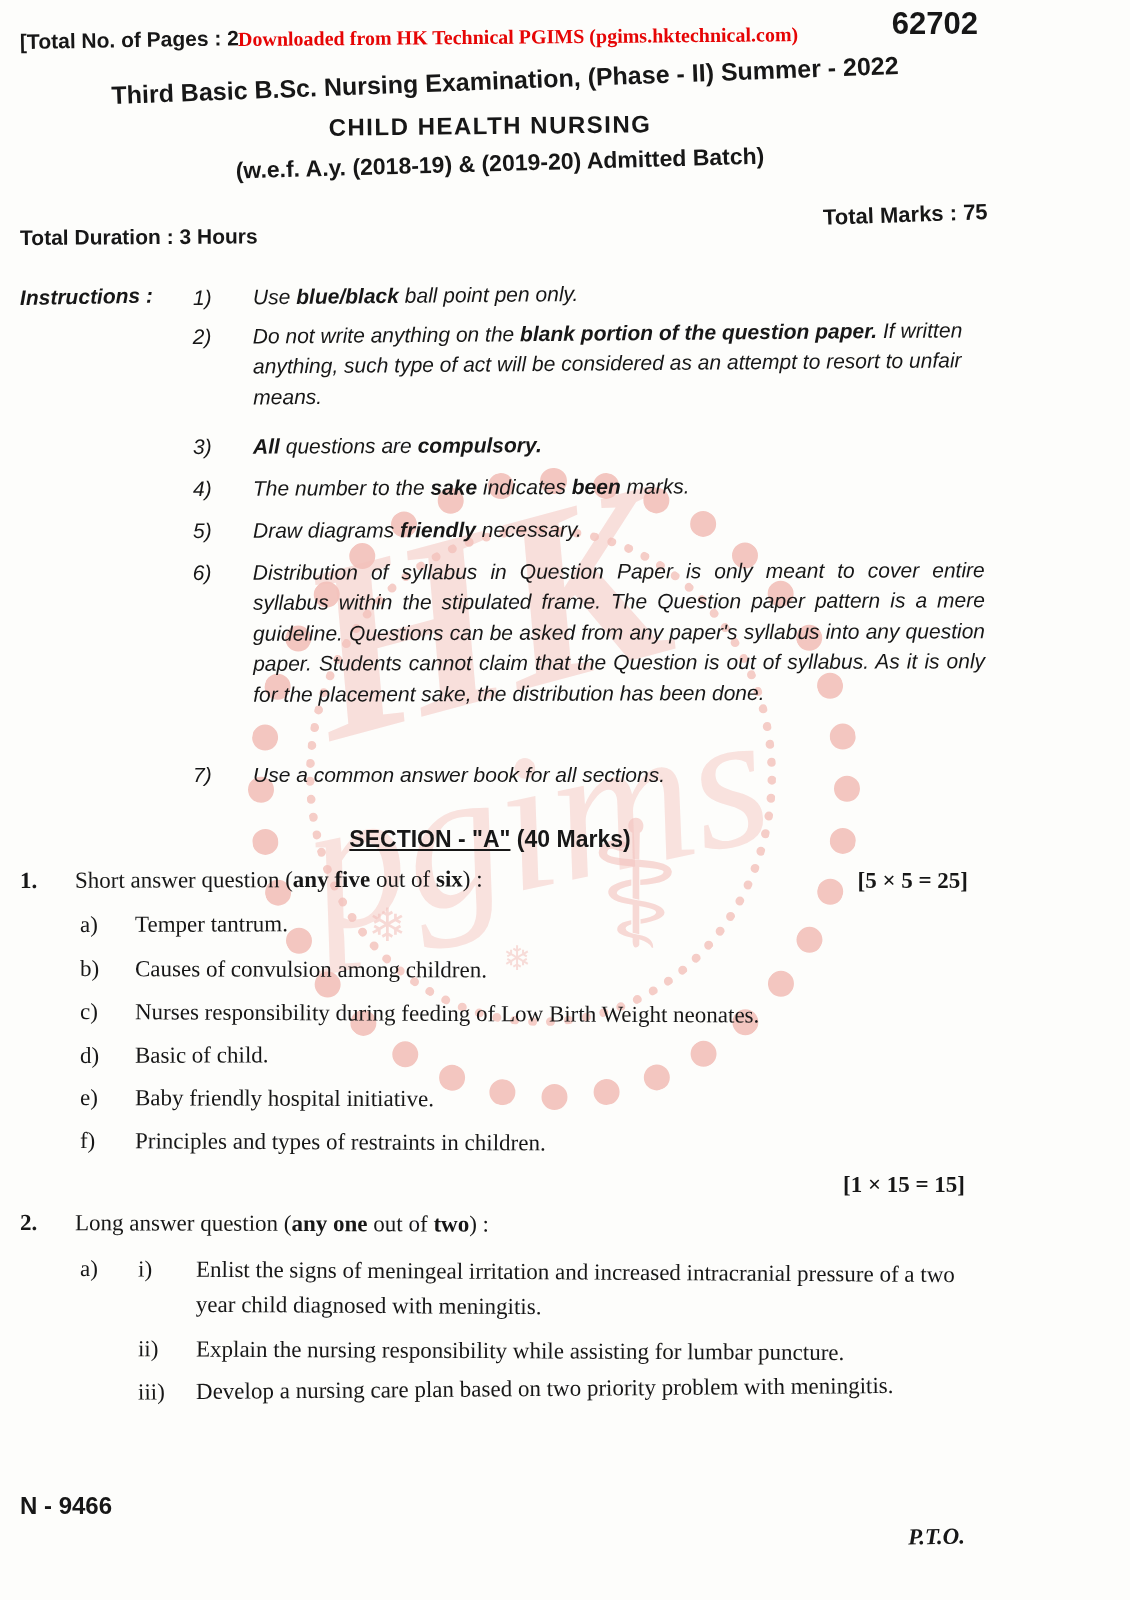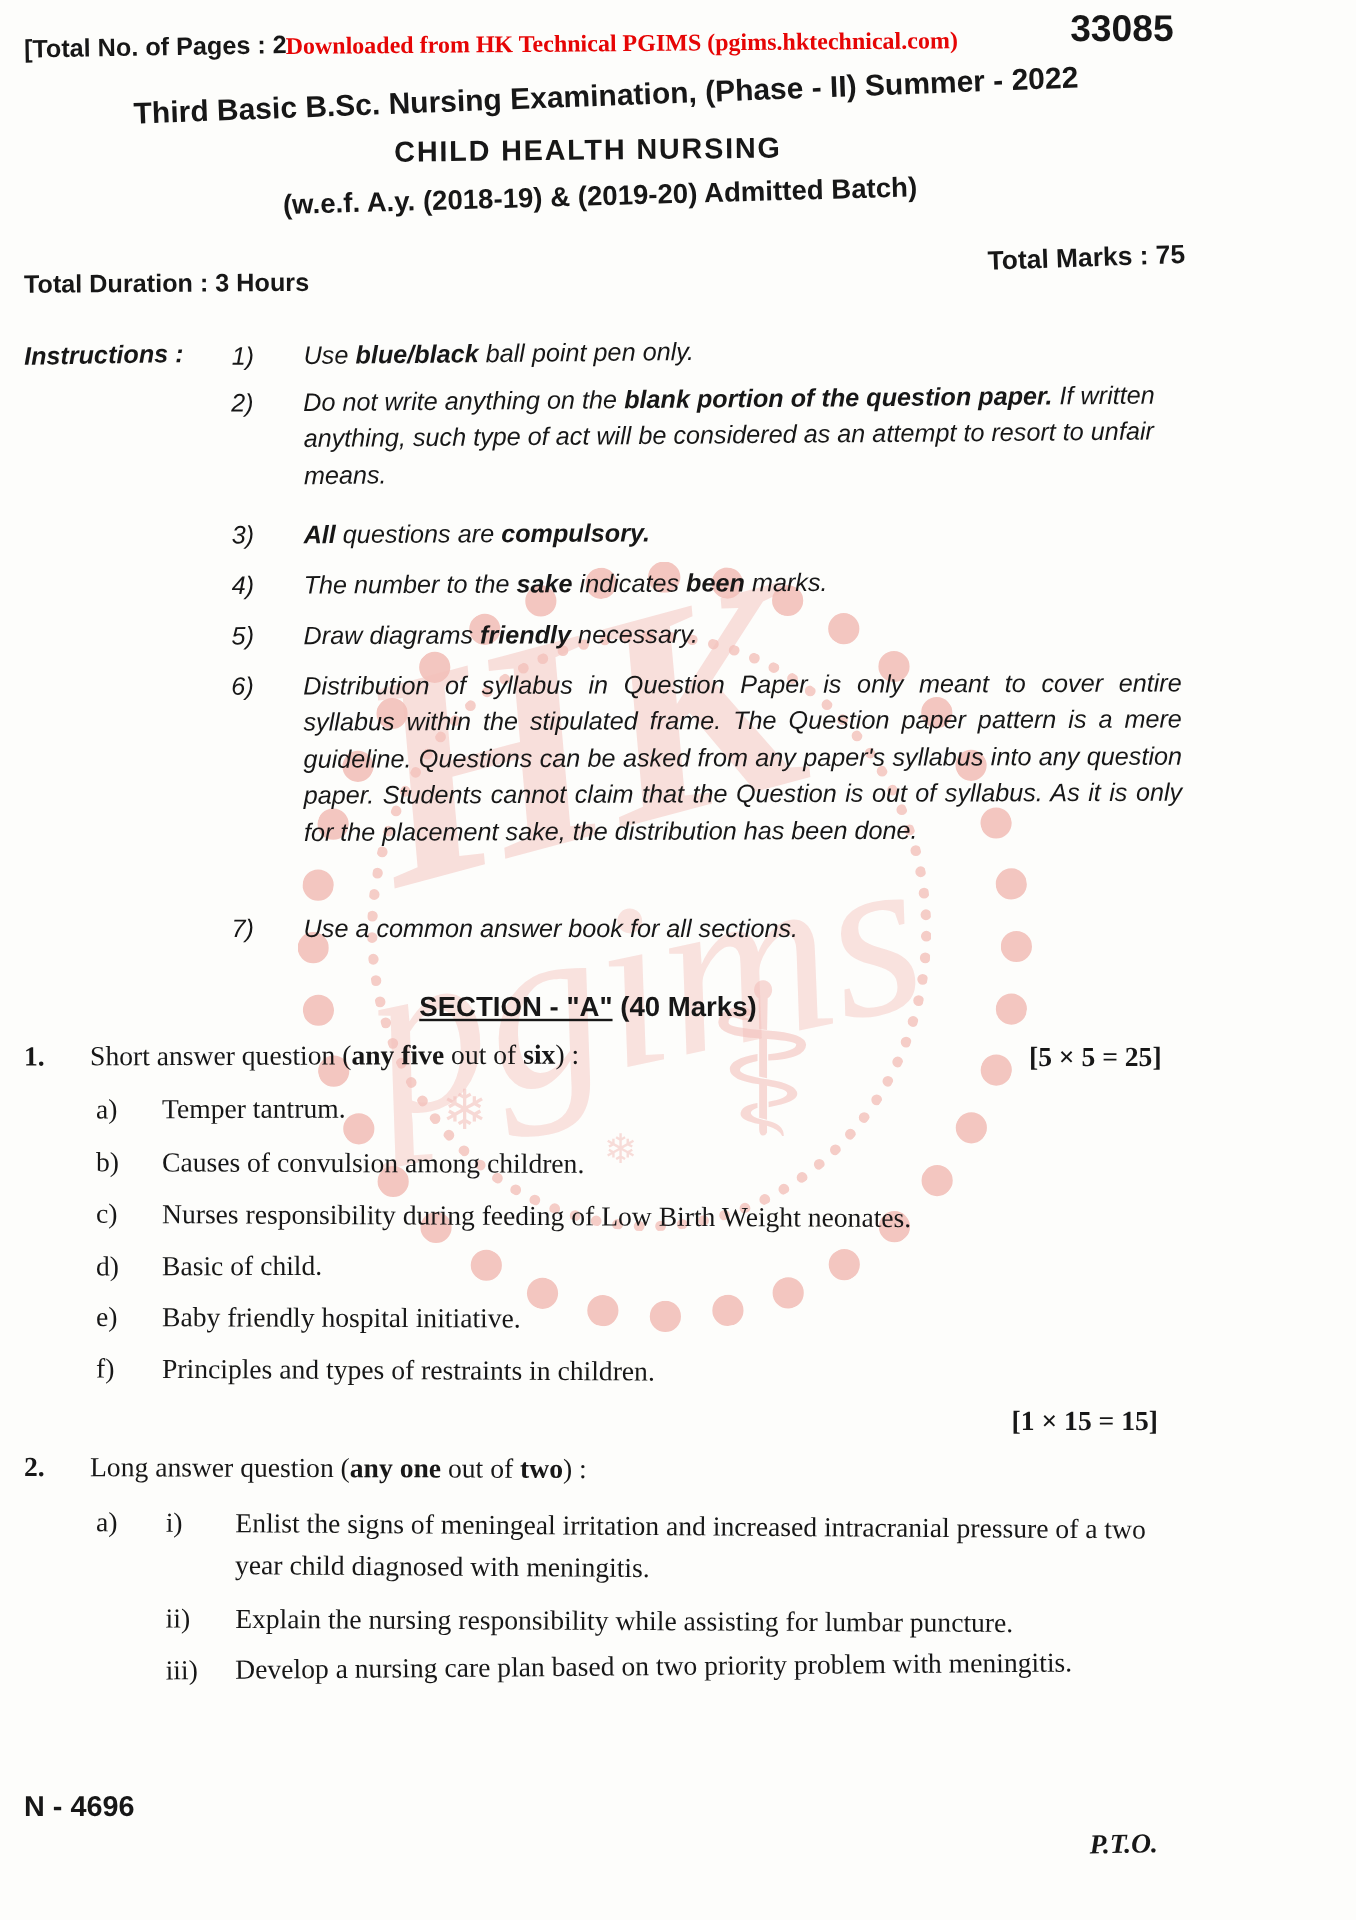--- a/index.html
+++ b/index.html
@@ -90,21 +90,21 @@
   <div class="watermark">
     <div class="wm-ring-outer"></div>
     <div class="wm-ring-inner"></div>
     <div class="wm-hk">HK</div>
     <div class="wm-pgims">pgims</div>
     <div class="wm-caduceus">⚕</div>
     <div class="wm-flake1">❄</div>
     <div class="wm-flake2">❄</div>
   </div>
 
-  <div class="abs sans paper-code">33085</div>
+  <div class="abs sans paper-code">62702</div>
   <div class="abs sans total-pages">[Total No. of Pages : 2</div>
   <div class="abs serif download-banner">Downloaded from HK Technical PGIMS (pgims.hktechnical.com)</div>
   <div class="abs sans title1">Third Basic B.Sc. Nursing Examination, (Phase - II) Summer - 2022</div>
   <div class="abs sans title2">CHILD HEALTH NURSING</div>
   <div class="abs sans title3">(w.e.f. A.y. (2018-19) &amp; (2019-20) Admitted Batch)</div>
   <div class="abs sans total-marks">Total Marks : 75</div>
   <div class="abs sans total-duration">Total Duration : 3 Hours</div>
 
   <div class="abs sans ins-label">Instructions :</div>
 
@@ -185,16 +185,16 @@
     <span class="q2-letter"></span>
     <span class="q2-roman">ii)</span>
     <span class="q2-text">Explain the nursing responsibility while assisting for lumbar puncture.</span>
   </div>
   <div class="q2-item" style="top:1376px; transform:rotate(-0.5deg);">
     <span class="q2-letter"></span>
     <span class="q2-roman">iii)</span>
     <span class="q2-text">Develop a nursing care plan based on two priority problem with meningitis.</span>
   </div>
 
-  <div class="abs footer-code">N - 4696</div>
+  <div class="abs footer-code">N - 9466</div>
   <div class="abs serif footer-pto">P.T.O.</div>
 
 </div>
 
 </body></html>

